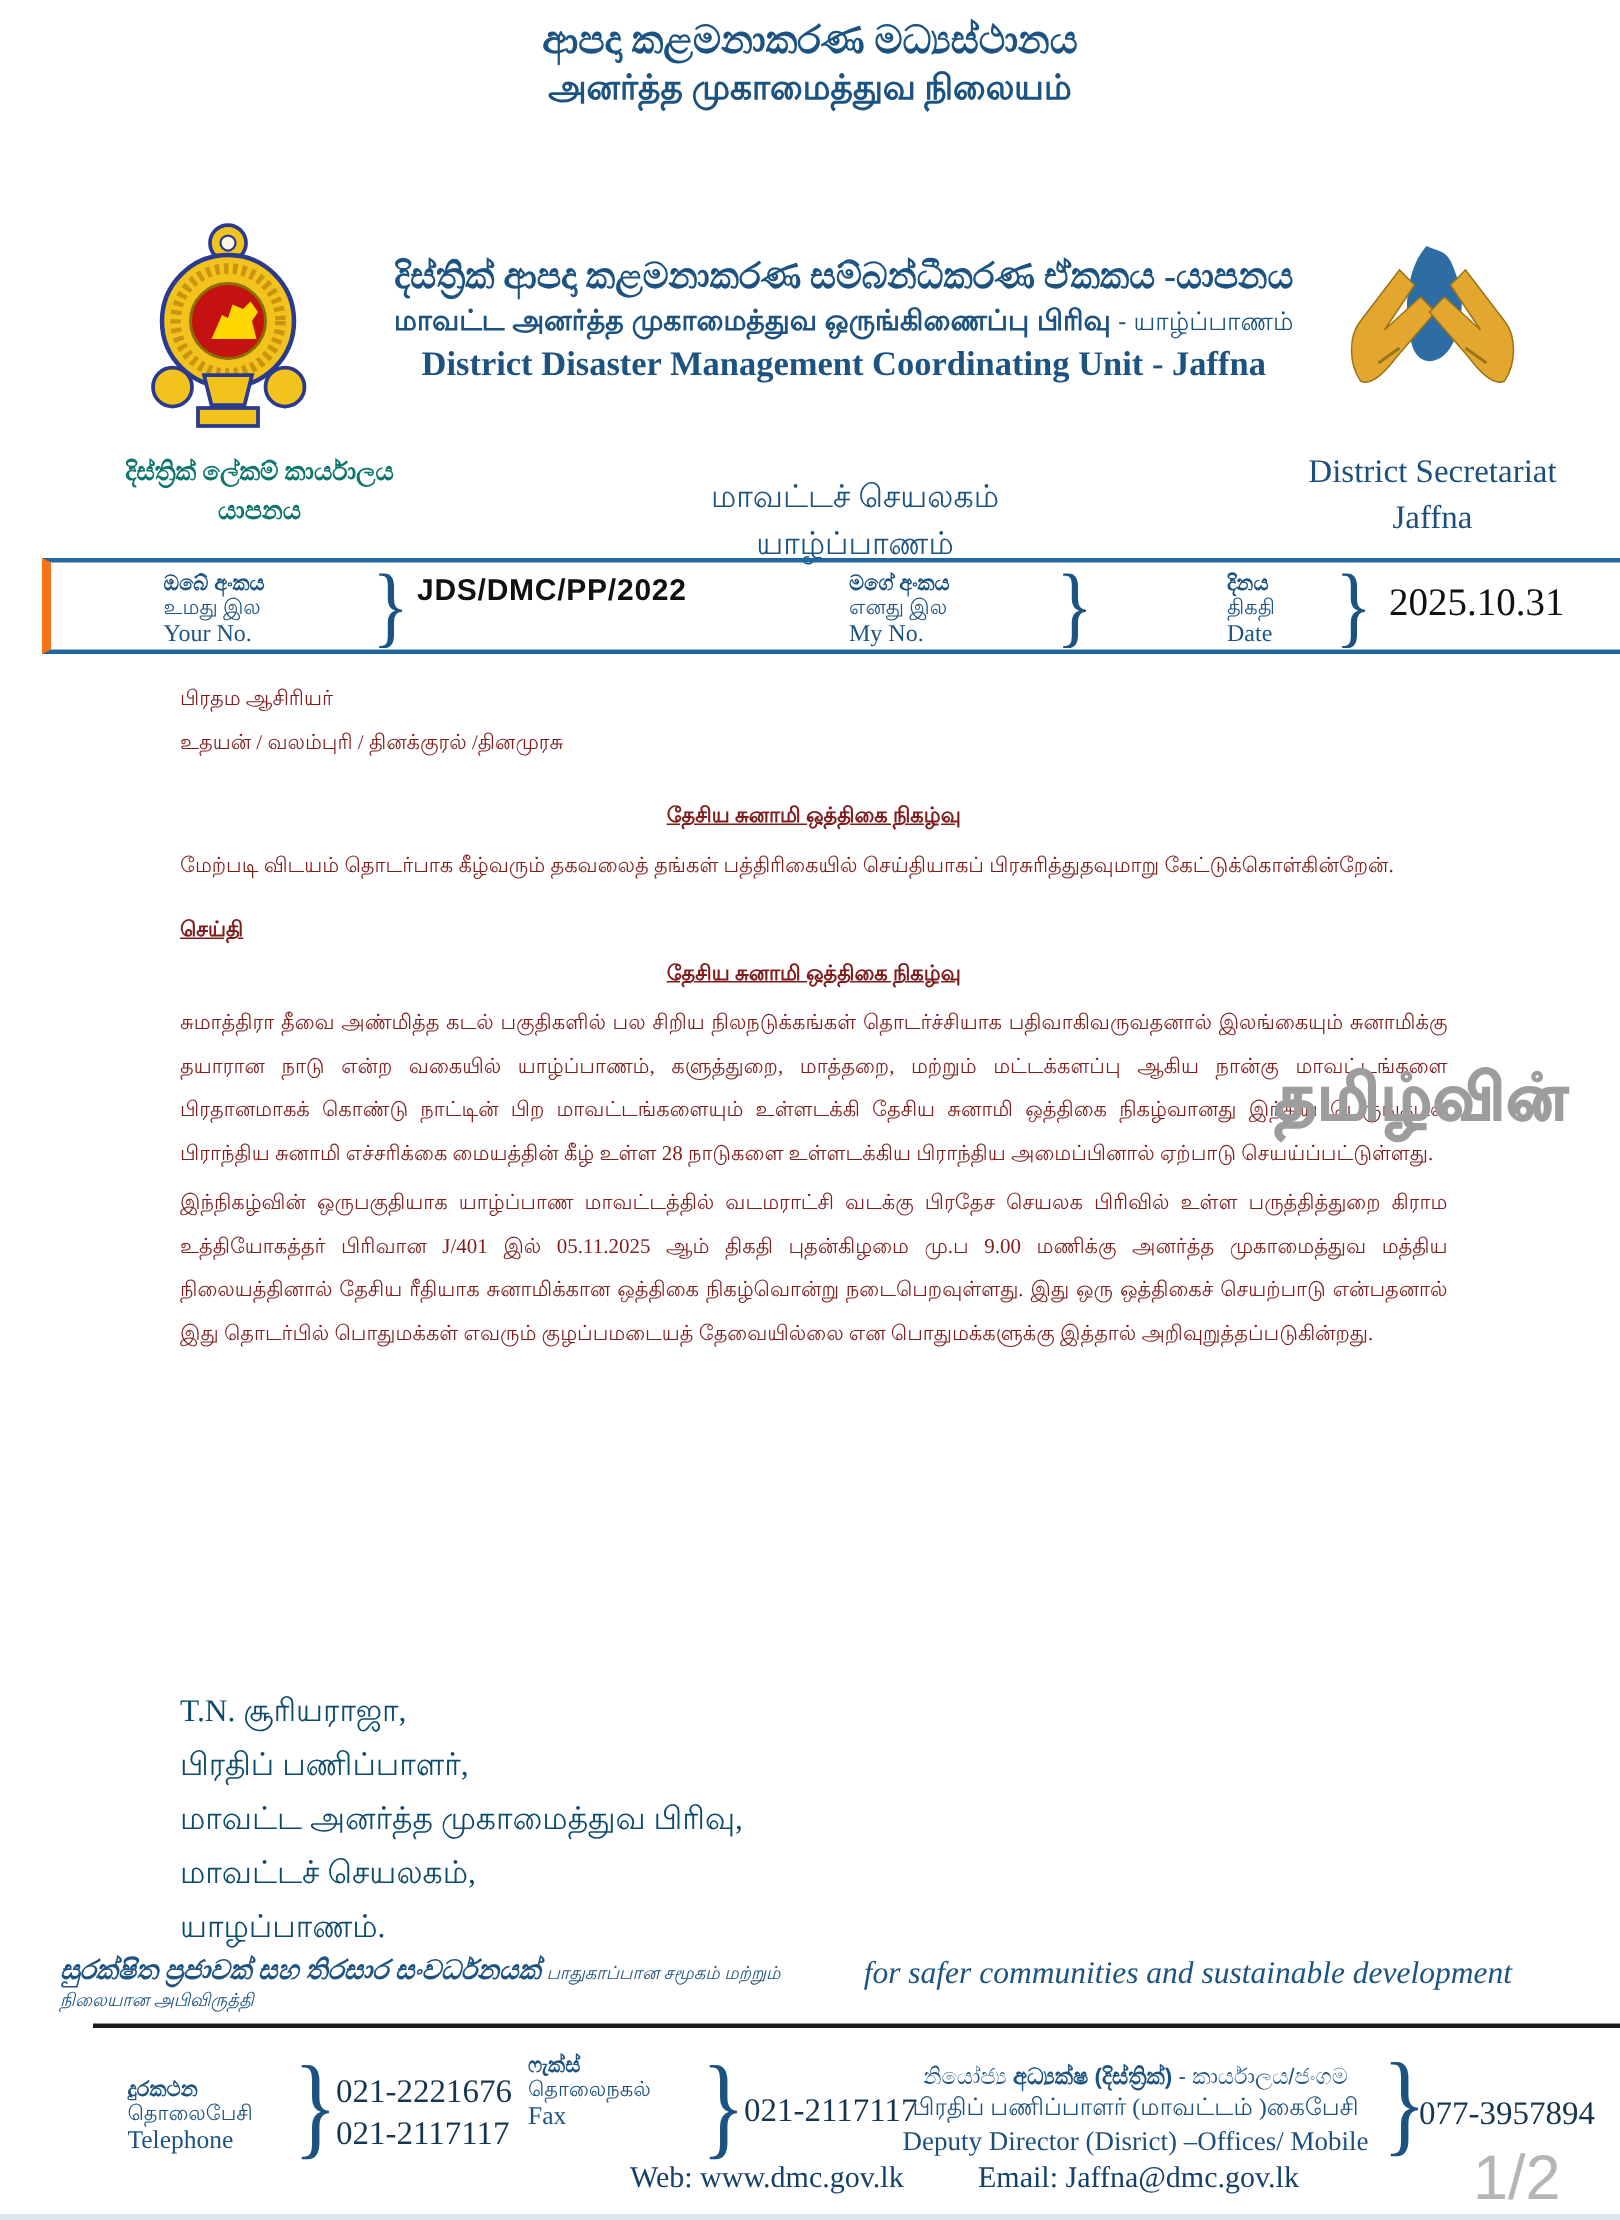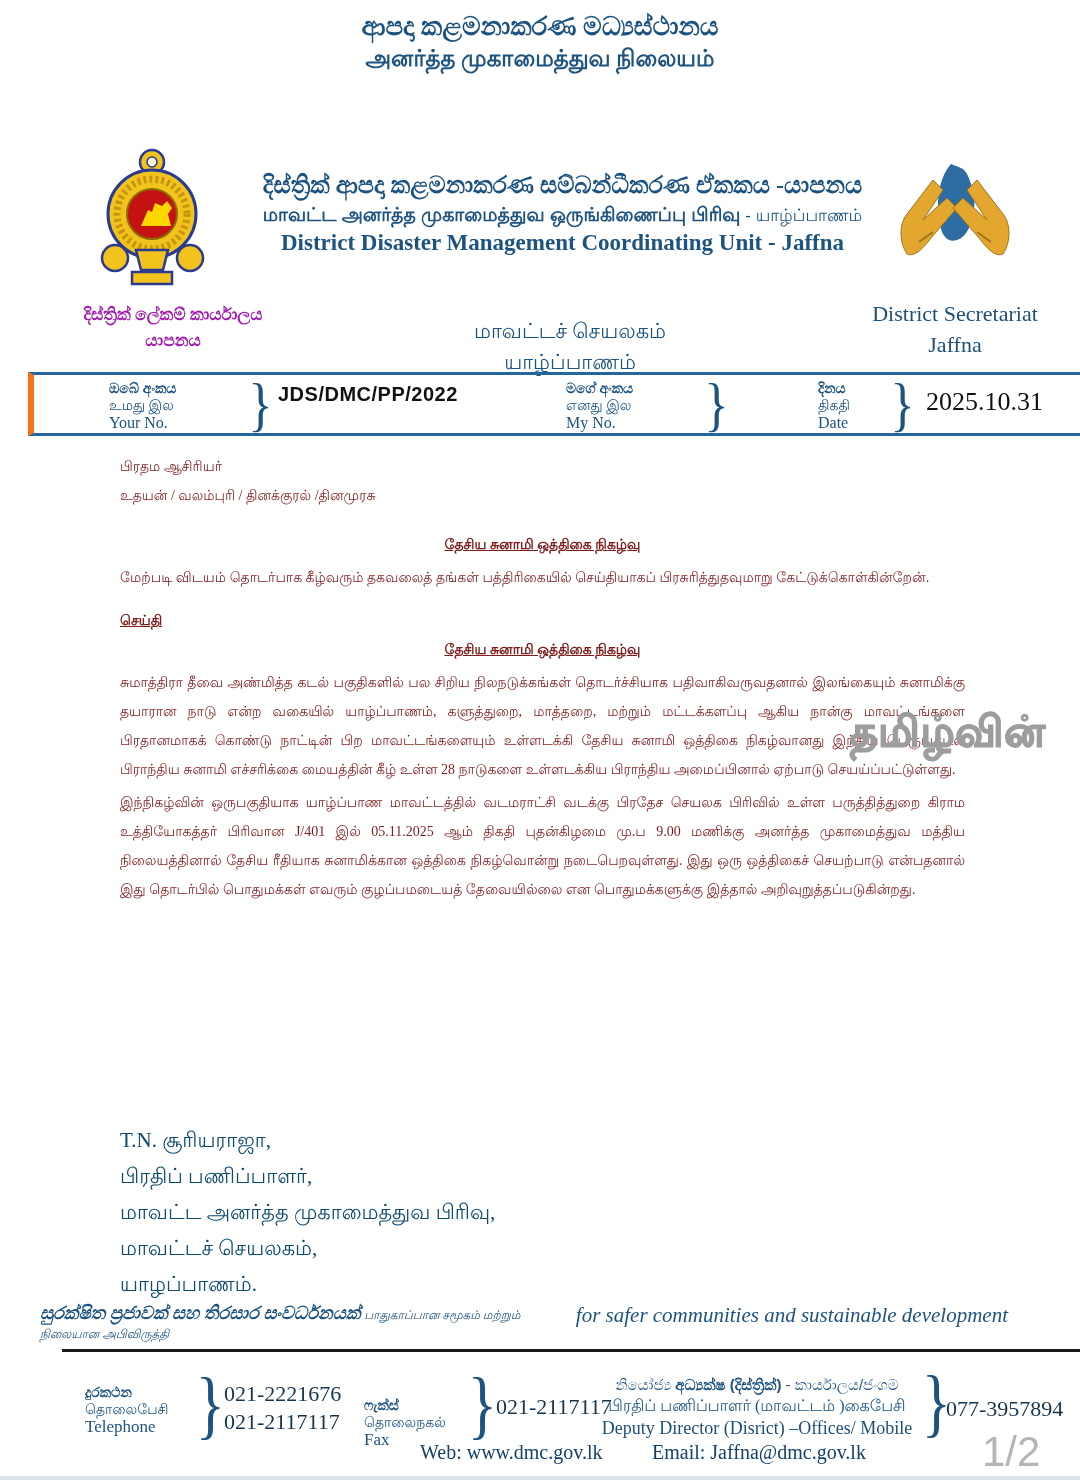--- a/index.html
+++ b/index.html
@@ -11,21 +11,21 @@
 
   
   .hdr-line { position:absolute; left:0; right:0; text-align:center; color:#1d5380; }
   .hdr-si { top:12px;  font-size:26px; font-weight:600; }
   .hdr-ta { top:46px;  font-size:23px; font-weight:700; }
   .hdr-en { top:76px;  font-size:25px; font-weight:700; letter-spacing:0.5px; }
 
   
   .emblem { position:absolute; left:95px; top:146px; width:115px; height:152px; }
   .left-caption { position:absolute; left:48px; top:302px; width:250px; text-align:center;
-                  color:#a21caf; font-size:17px; font-weight:700; line-height:26px; }
+                  color:#0f766e; font-size:17px; font-weight:700; line-height:26px; }
 
   
   .org1 { position:absolute; left:235px; top:172px; width:655px; text-align:center;
           color:#1d5380; font-size:24px; font-weight:600; }
   .org2 { position:absolute; left:235px; top:204px; width:655px; text-align:center;
           color:#1d5380; font-size:19px; font-family:"Liberation Sans", sans-serif; }
   .org2 .b { font-weight:700; }
   .org2 .s { font-weight:400; font-size:17px; }
   .org3 { position:absolute; left:235px; top:230px; width:655px; text-align:center;
           color:#1d5380; font-size:23px; font-weight:700; }
@@ -76,21 +76,21 @@
   
   .tagline { position:absolute; left:40px; right:72px; top:1303px; color:#1d5380; }
   .tagline .si { font-weight:700; font-style:italic; font-size:18px; }
   .tagline .ta { font-style:italic; font-size:12px; }
   .tagline .en { float:right; font-style:italic; font-size:21px; }
   .black-rule { position:absolute; left:62px; right:0; top:1349px; height:3px; background:#1a1a1a; }
 
   .contact { position:absolute; left:0; right:0; top:1360px; height:120px; color:#1d5380; }
   .contact .lblstack .l3 { font-size:17px; }
   .c-phone-lbl { left:85px;  top:24px; }
-  .c-fax-lbl   { left:352px; top:37px;margin-left:12px; }
+  .c-fax-lbl   { left:352px; top:8px; }
   .cbrace { position:absolute; color:#1d5380; font-size:76px; line-height:76px;
             transform:scaleX(0.8); font-family:"Liberation Serif", serif; }
   .cb-phone { left:192px; top:6px; }
   .cb-fax   { left:464px; top:6px; }
   .cb-dd    { left:918px; top:4px; }
   .c-phone-val { position:absolute; left:224px; top:20px; font-size:22px; line-height:28px; color:#16354f; }
   .c-fax-val   { position:absolute; left:496px; top:34px; font-size:22px; color:#16354f; }
   .c-dd { position:absolute; left:598px; top:16px; width:318px; text-align:center; }
   .c-dd .si { font-size:15px; font-family:"Liberation Sans", sans-serif; }
   .c-dd .si .b { font-weight:700; }

